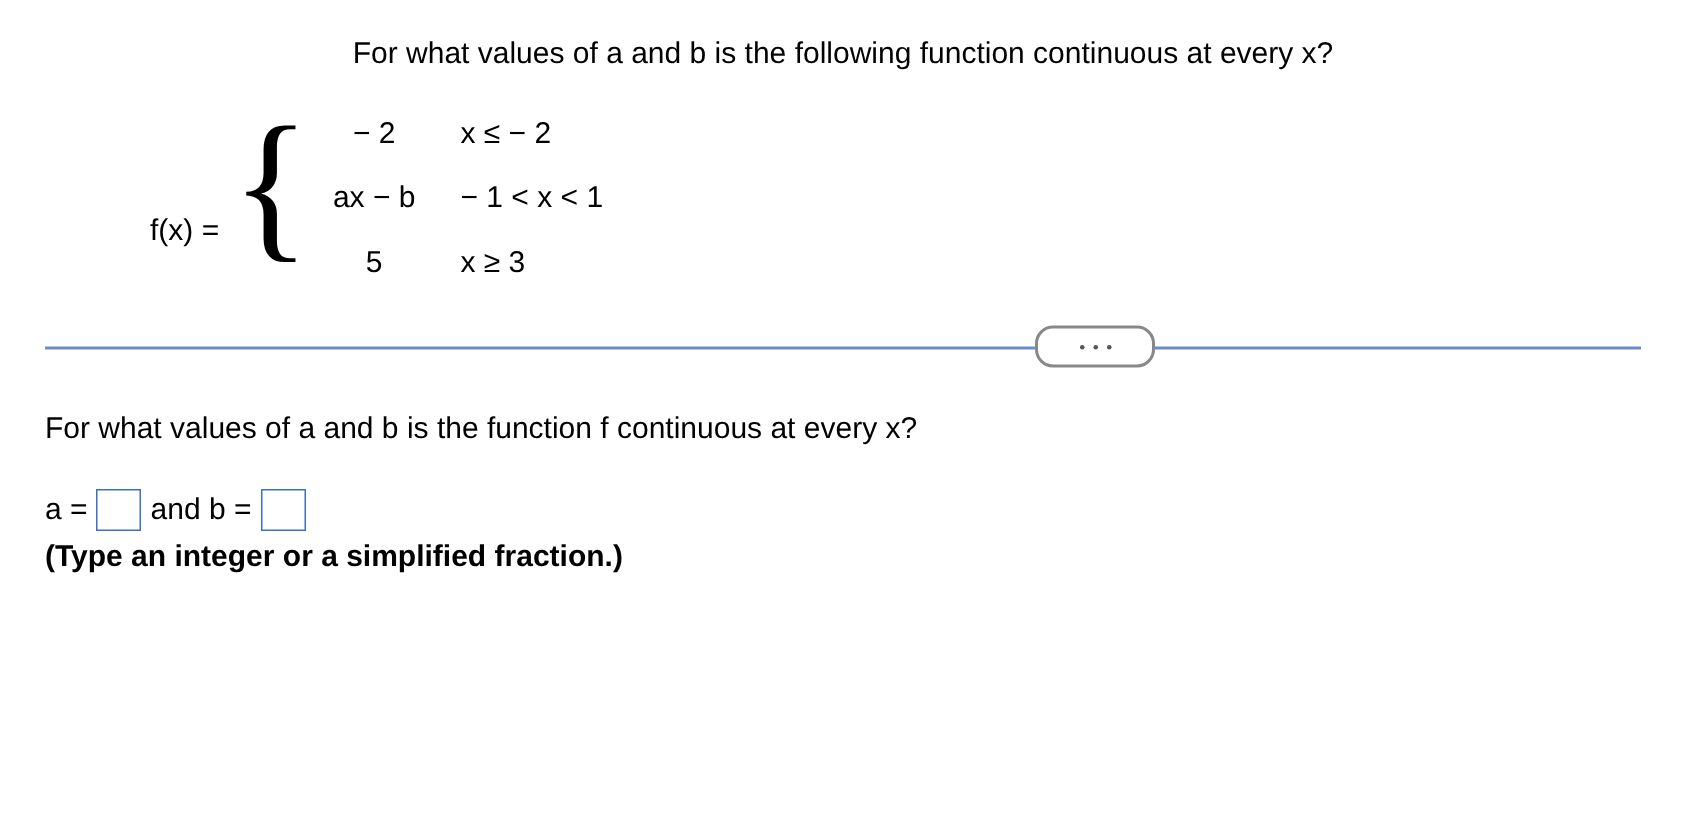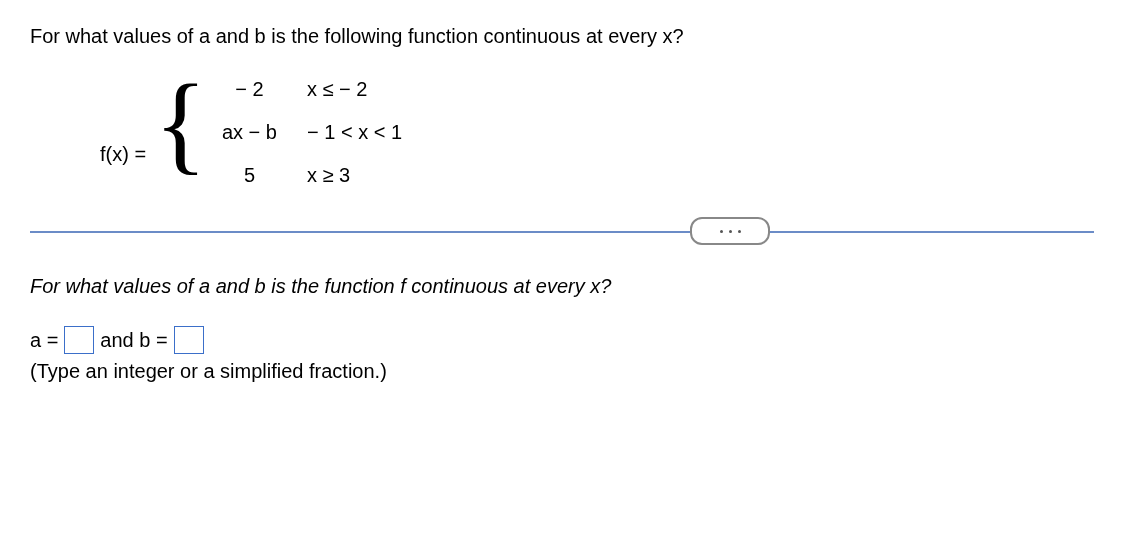--- a/index.html
+++ b/index.html
@@ -8,20 +8,21 @@
       font-family: Arial, Helvetica, sans-serif;
       font-size: 20px;
       color: #000;
       background: #fff;
       width: 1124px;
       height: 556px;
       box-sizing: border-box;
     }
     .question-text {
       margin-bottom: 30px;
+      text-align: center;
     }
     .piecewise {
       display: flex;
       align-items: center;
       margin-left: 70px;
       margin-bottom: 30px;
     }
     .fx-label {
       margin-right: 8px;
       margin-top: 44px;
@@ -84,37 +85,37 @@
     }
     .divider-pill .dot {
       width: 3px;
       height: 3px;
       background: #555;
       border-radius: 50%;
       margin: 0 3px;
     }
     .followup {
       margin-bottom: 28px;
-      font-style: italic;
     }
     .answer-line {
       display: flex;
       align-items: center;
       gap: 6px;
       margin-bottom: 6px;
     }
     .answer-box {
       width: 30px;
       height: 28px;
       border: 1.5px solid #3b6fc9;
       background: #fff;
       box-sizing: border-box;
     }
     .hint {
       margin-top: 2px;
+      font-weight: bold;
     }
   </style>
 </head>
 <body>
 
 <div class="question-text">For what values of a and b is the following function continuous at every x?</div>
 
 <div class="piecewise">
   <span class="fx-label">f(x) =</span>
   <div class="brace-wrap">

